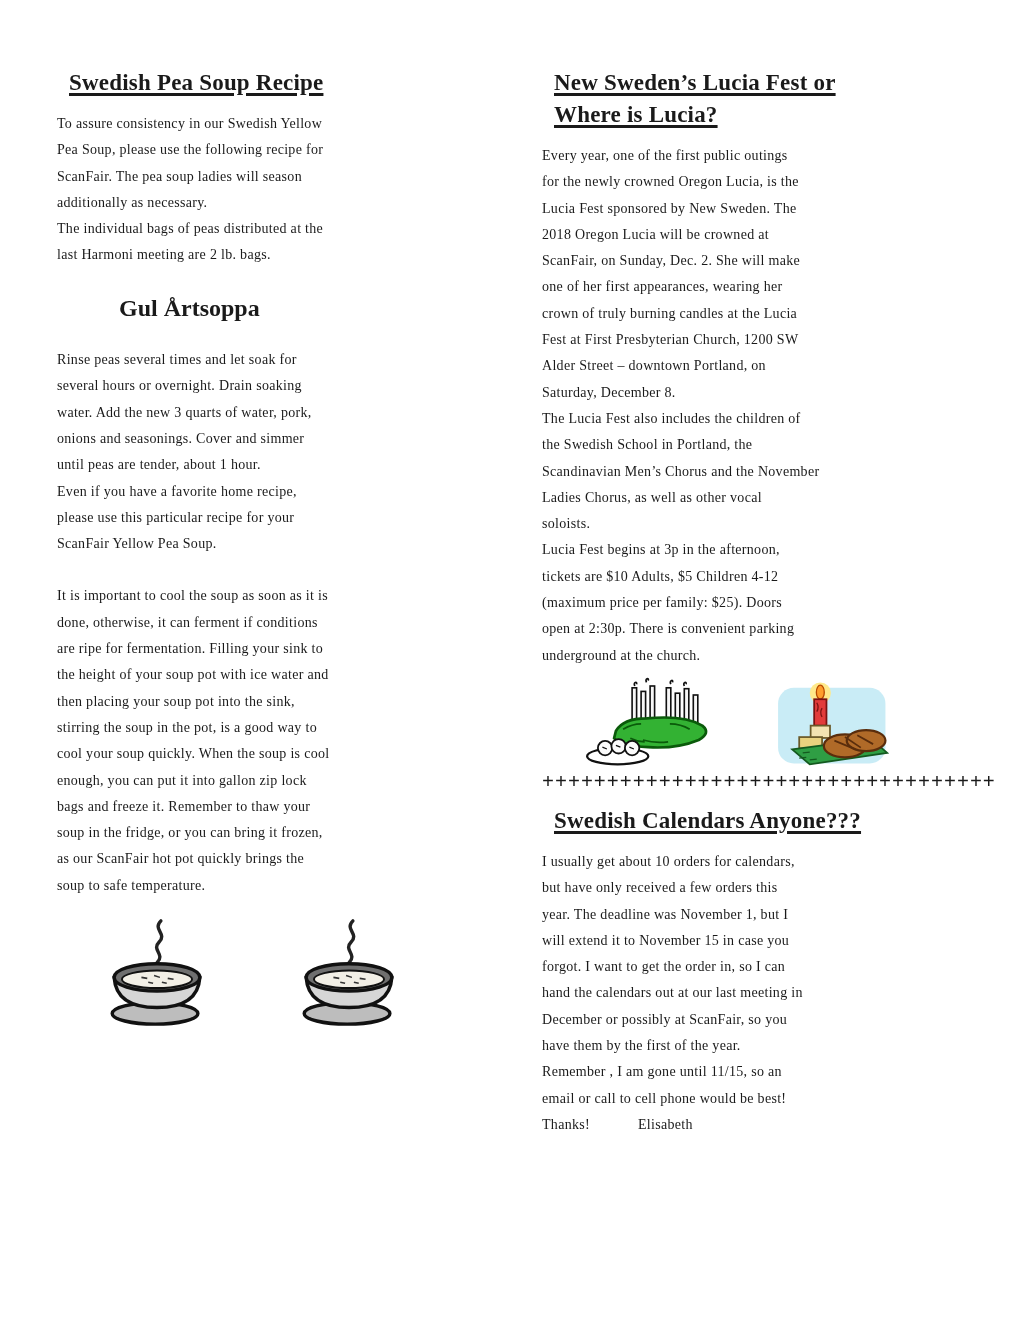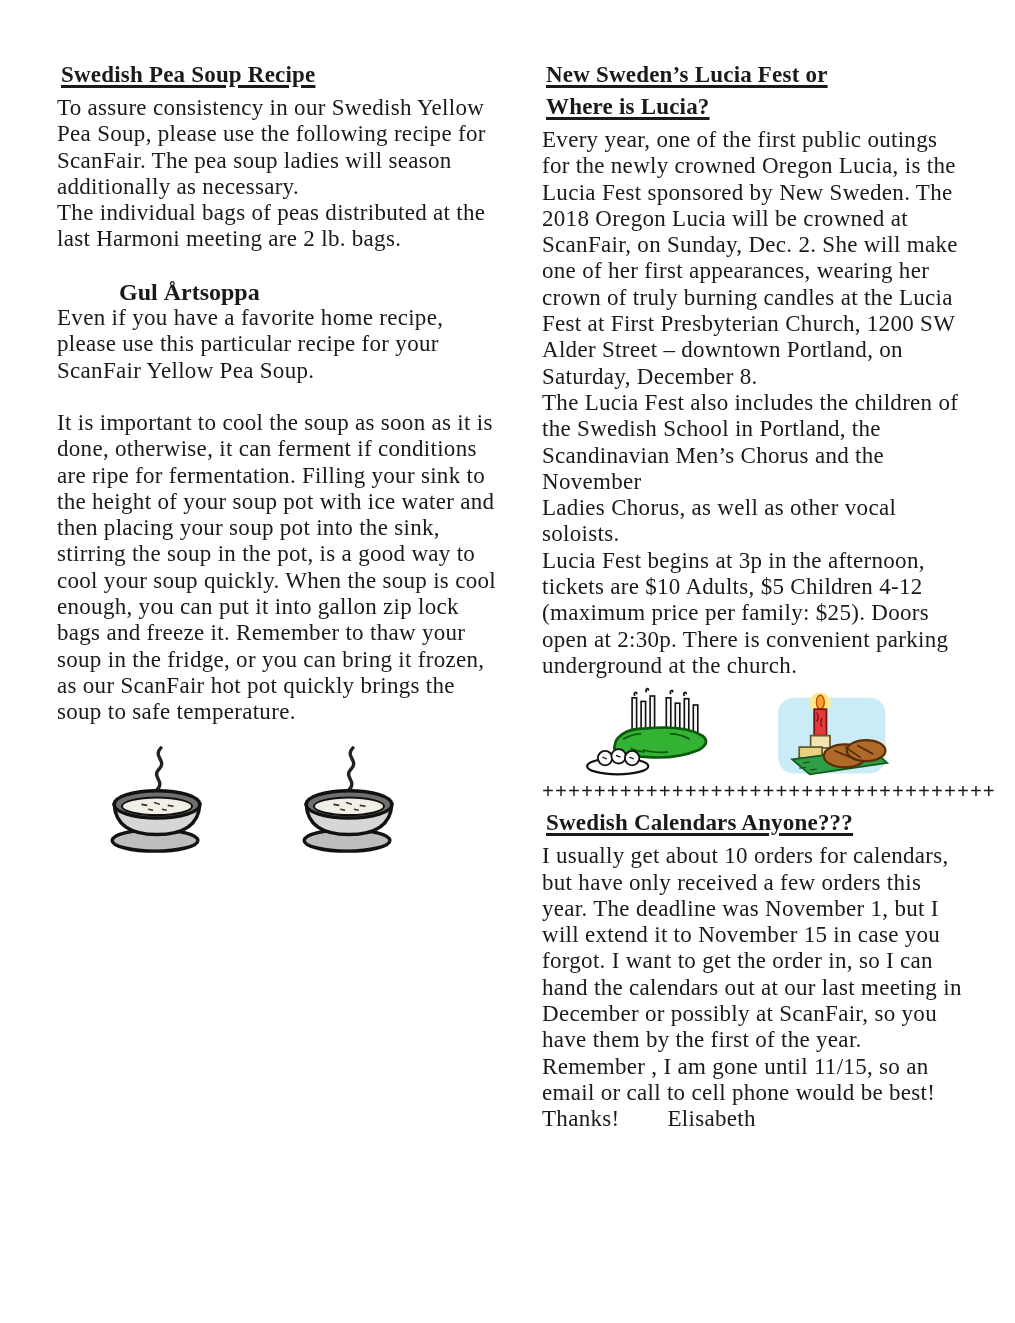--- a/index.html
+++ b/index.html
@@ -8,24 +8,24 @@
     font-family:"Liberation Serif","DejaVu Serif",serif; color:#1a1a1a;
     overflow:hidden;
   }
   .col { position:absolute; top:55px; }
   .col-left  { left:57px;  width:452px; }
   .col-right { left:542px; width:424px; }
 
   .h1 {
     font-size:23px; font-weight:700; line-height:32px; letter-spacing:.2px;
     text-decoration:underline; text-decoration-thickness:2.5px; text-underline-offset:3px;
-    margin:4px;
+    margin:12px;
   }
   .body-text {
-    font-size:23px; line-height:26.3px; letter-spacing:.3px;
+    font-size:14px; line-height:26.3px; letter-spacing:.3px;
     white-space:pre-line; margin:0;
   }
   .gap { margin-top:26px; }
   .recipe-title {
     font-size:24px; font-weight:700; line-height:26.3px;
     margin:26px 0 0 62px;
   }
   .bowls-row { display:flex; margin-top:18px; padding-left:50px; gap:92px; }
   .clipart-row { display:flex; margin-top:8px; padding-left:38px; gap:42px; align-items:flex-end; }
   .divider-line {
@@ -41,20 +41,25 @@
 
 <div class="col col-left">
   <div class="h1">Swedish Pea Soup Recipe</div>
   <p class="body-text">To assure consistency in our Swedish Yellow
 Pea Soup, please use the following recipe for
 ScanFair.  The pea soup ladies will season
 additionally as necessary.</p>
   <p class="body-text">The individual bags of peas distributed at the
 last Harmoni meeting are 2 lb. bags.</p>
   <div class="recipe-title">Gul Årtsoppa</div>
+  <p class="body-text gap">Rinse peas several times and let soak for
+several hours or overnight.  Drain soaking
+water. Add the new 3 quarts of water, pork,
+onions and seasonings. Cover and simmer
+until peas are tender, about 1 hour.</p>
   <p class="body-text">Even if you have a favorite home recipe,
 please use this particular recipe for your
 ScanFair Yellow Pea Soup.</p>
   <p class="body-text gap">It is important to cool the soup as soon as it is
 done, otherwise, it can ferment if conditions
 are ripe for fermentation.  Filling your sink to
 the height of your soup pot with ice water and
 then placing your soup pot into the sink,
 stirring the soup in the pot, is a good way to
 cool your soup quickly. When the soup is cool

